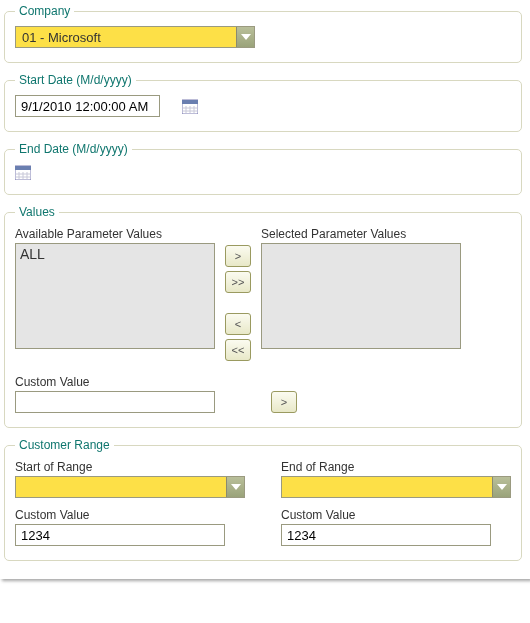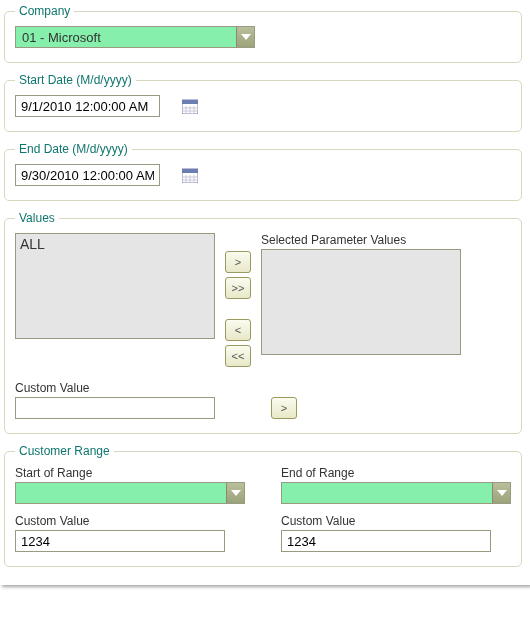--- a/index.html
+++ b/index.html
@@ -27,21 +27,21 @@
   .label {
     color: #333;
     font-size: 12px;
     margin-bottom: 2px;
   }
   .select-wrap {
     display: flex;
     align-items: stretch;
     border: 1px solid #9a9a80;
     height: 22px;
-    background: #86efac;
+    background: #fde047;
   }
   .select-wrap .select-value {
     flex: 1;
     padding: 3px 6px;
     font-size: 13px;
     white-space: nowrap;
     overflow: hidden;
   }
   .select-arrow {
     width: 18px;
@@ -148,39 +148,39 @@
         <line x1="1" y1="10" x2="15" y2="10" stroke="#c8c8d8"></line>
           <line x1="1" y1="13" x2="15" y2="13" stroke="#c8c8d8"></line>
       </svg>
     </span>
   </div>
 </fieldset>
 
 <fieldset>
   <legend>End Date (M/d/yyyy)</legend>
   <div class="date-row">
-    <input type="text" class="text-input w145" value="9/30/2010 12:00:00 AM" style="">
     <span class="cal-icon">
       <svg width="16" height="16" viewBox="0 0 16 16">
         <rect x="0" y="2" width="16" height="14" fill="#fff" stroke="#7a7ab0"></rect>
         <rect x="0" y="2" width="16" height="4" fill="#6a7fb0"></rect>
         <line x1="4" y1="8" x2="4" y2="15" stroke="#c8c8d8"></line>
           <line x1="8" y1="8" x2="8" y2="15" stroke="#c8c8d8"></line>
           <line x1="12" y1="8" x2="12" y2="15" stroke="#c8c8d8"></line>
         <line x1="1" y1="10" x2="15" y2="10" stroke="#c8c8d8"></line>
           <line x1="1" y1="13" x2="15" y2="13" stroke="#c8c8d8"></line>
       </svg>
     </span>
   </div>
 </fieldset>
 
 <fieldset>
   <legend>Values</legend>
   <div class="product-grid">
     <div class="product-col">
+      <div class="label">Available Parameter Values</div>
       <div class="listbox">
         <div>ALL</div>
       </div>
     </div>
     <div class="mover-col">
       <button class="sq-btn">&gt;</button>
       <button class="sq-btn">&gt;&gt;</button>
       <div class="gap-spacer"></div>
       <button class="sq-btn">&lt;</button>
       <button class="sq-btn">&lt;&lt;</button>

